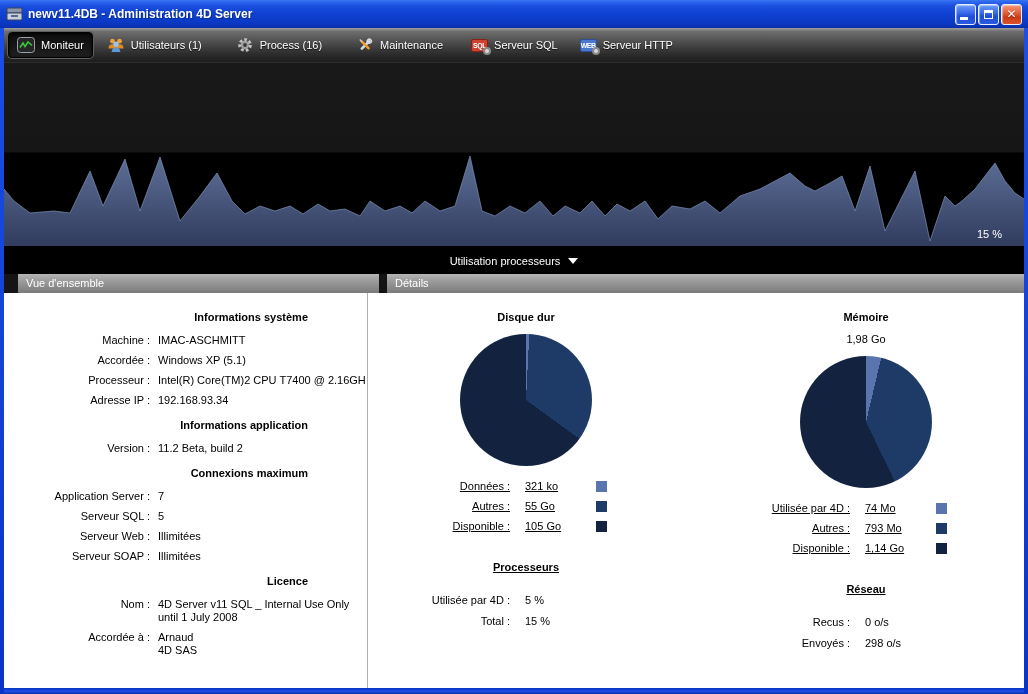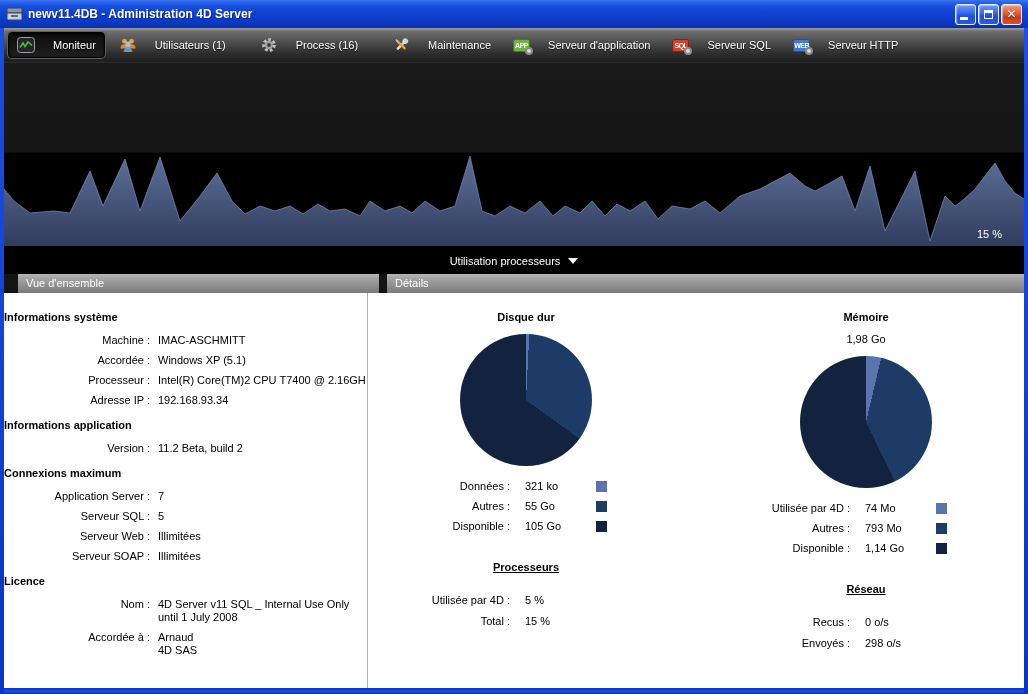--- a/index.html
+++ b/index.html
@@ -46,21 +46,21 @@
   
   .body-wrap { margin: 0 4px; width: 1020px; }
   
   .toolbar {
     height: 34px;
     background: linear-gradient(180deg, #a0a0a0 0%, #6e6e6e 10%, #4a4a4a 45%, #2e2e2e 75%, #1d1d1d 100%);
     display: flex; align-items: center;
     padding: 0 4px;
   }
   .tb-btn {
-    display: flex; align-items: center; gap: 18px;
+    display: flex; align-items: center; gap: 6px;
     height: 26px; padding: 0 8px;
     color: #fff; white-space: nowrap;
     text-shadow: 0 1px 1px rgba(0,0,0,.8);
     border-radius: 4px; cursor: default;
   }
   .tb-btn.selected {
     background: linear-gradient(180deg, #0d0d0d, #1f1f1f);
     border: 1px solid #000;
     box-shadow: 0 0 0 1px #606060, inset 0 1px 3px #000;
   }
@@ -109,35 +109,35 @@
   .ph {
     background: linear-gradient(180deg, #b4b4b4 0%, #9a9a9a 40%, #7a7a7a 100%);
     color: #fff; line-height: 19px; padding-left: 8px;
   }
   .ph.left { width: 361px; margin-right: 8px; margin-left: 14px; }
   .ph.right { flex: 1; }
   
   .content { display: flex; height: 395px; background: #fff; color: #000; }
   .panel-left { width: 364px; border-right: 1px solid #b0b0b0; padding-top: 6px; overflow: hidden; }
   .panel-right { flex: 1; display: flex; padding-top: 6px; overflow: hidden; gap: 24px; }
-  .sec-title { width: 304px; text-align: left; font-weight: bold; margin: 12px 0 10px; line-height: 13px; }
+  .sec-title { width: 304px; text-align: right; font-weight: bold; margin: 12px 0 10px; line-height: 13px; }
   .info-row { display: flex; margin-bottom: 7px; line-height: 13px; }
   .info-row .lbl { width: 146px; text-align: right; flex: 0 0 auto; }
   .info-row .val { margin-left: 8px; }
   .info-row .val span { display: block; }
   
   .stat-col { width: 327px; }
   .stat-title { text-align: center; font-weight: bold; margin-top: 12px; line-height: 13px; }
   .stat-total { text-align: center; margin-top: 9px; line-height: 13px; }
   .pie {
     width: 132px; height: 132px; border-radius: 50%;
     margin: 10px auto 0;
   }
   .legend { margin-top: 14px; }
-  .legend-row { display: flex; align-items: center; margin-bottom: 7px; line-height: 13px; padding-right: 77px; }
+  .legend-row { display: flex; align-items: center; margin-bottom: 7px; line-height: 13px; padding-right: 77px; text-decoration: underline; }
   .legend-row .lbl { width: 142px; text-align: right; flex: 0 0 auto; }
   .legend-row .val { margin-left: 15px; }
   .swatch { width: 11px; height: 11px; margin-left: auto; flex: 0 0 auto; }
   .stat-title.second { margin-top: 28px; margin-bottom: 20px; text-decoration: underline; }
   .stat-row { display: flex; margin-bottom: 8px; line-height: 13px; }
   .stat-row .lbl { width: 142px; text-align: right; flex: 0 0 auto; }
   .stat-row .val { margin-left: 15px; }
   
   .bottom-edge { height: 6px; background: linear-gradient(180deg, #0a34c4, #1c50e8 55%, #0a2ea8); }
 </style>
@@ -205,27 +205,20 @@
             <circle cx="9.3" cy="2.2" r="2" fill="none" stroke="#d8dde4" stroke-width="1.6"></circle>
           </g>
           <g transform="rotate(-45 9 8)">
             <rect x="8" y="2" width="2.4" height="12" rx="1" fill="#f0a030"></rect>
             <rect x="8.5" y="0.5" width="1.4" height="3" fill="#c8cdd4"></rect>
           </g>
         </svg>
         <span>Maintenance</span>
       </div>
       <span class="tb-gap-s"></span>
-      <div class="tb-btn">
-        <span class="badge app">
-          <span>APP</span>
-          <span class="mini-gear"></span>
-        </span>
-        <span>Serveur d'application</span>
-      </div>
       <span class="tb-gap-s"></span>
       <div class="tb-btn">
         <span class="badge sql">
           <span>SQL</span>
           <span class="mini-gear"></span>
         </span>
         <span>Serveur SQL</span>
       </div>
       <span class="tb-gap-s"></span>
       <div class="tb-btn">

